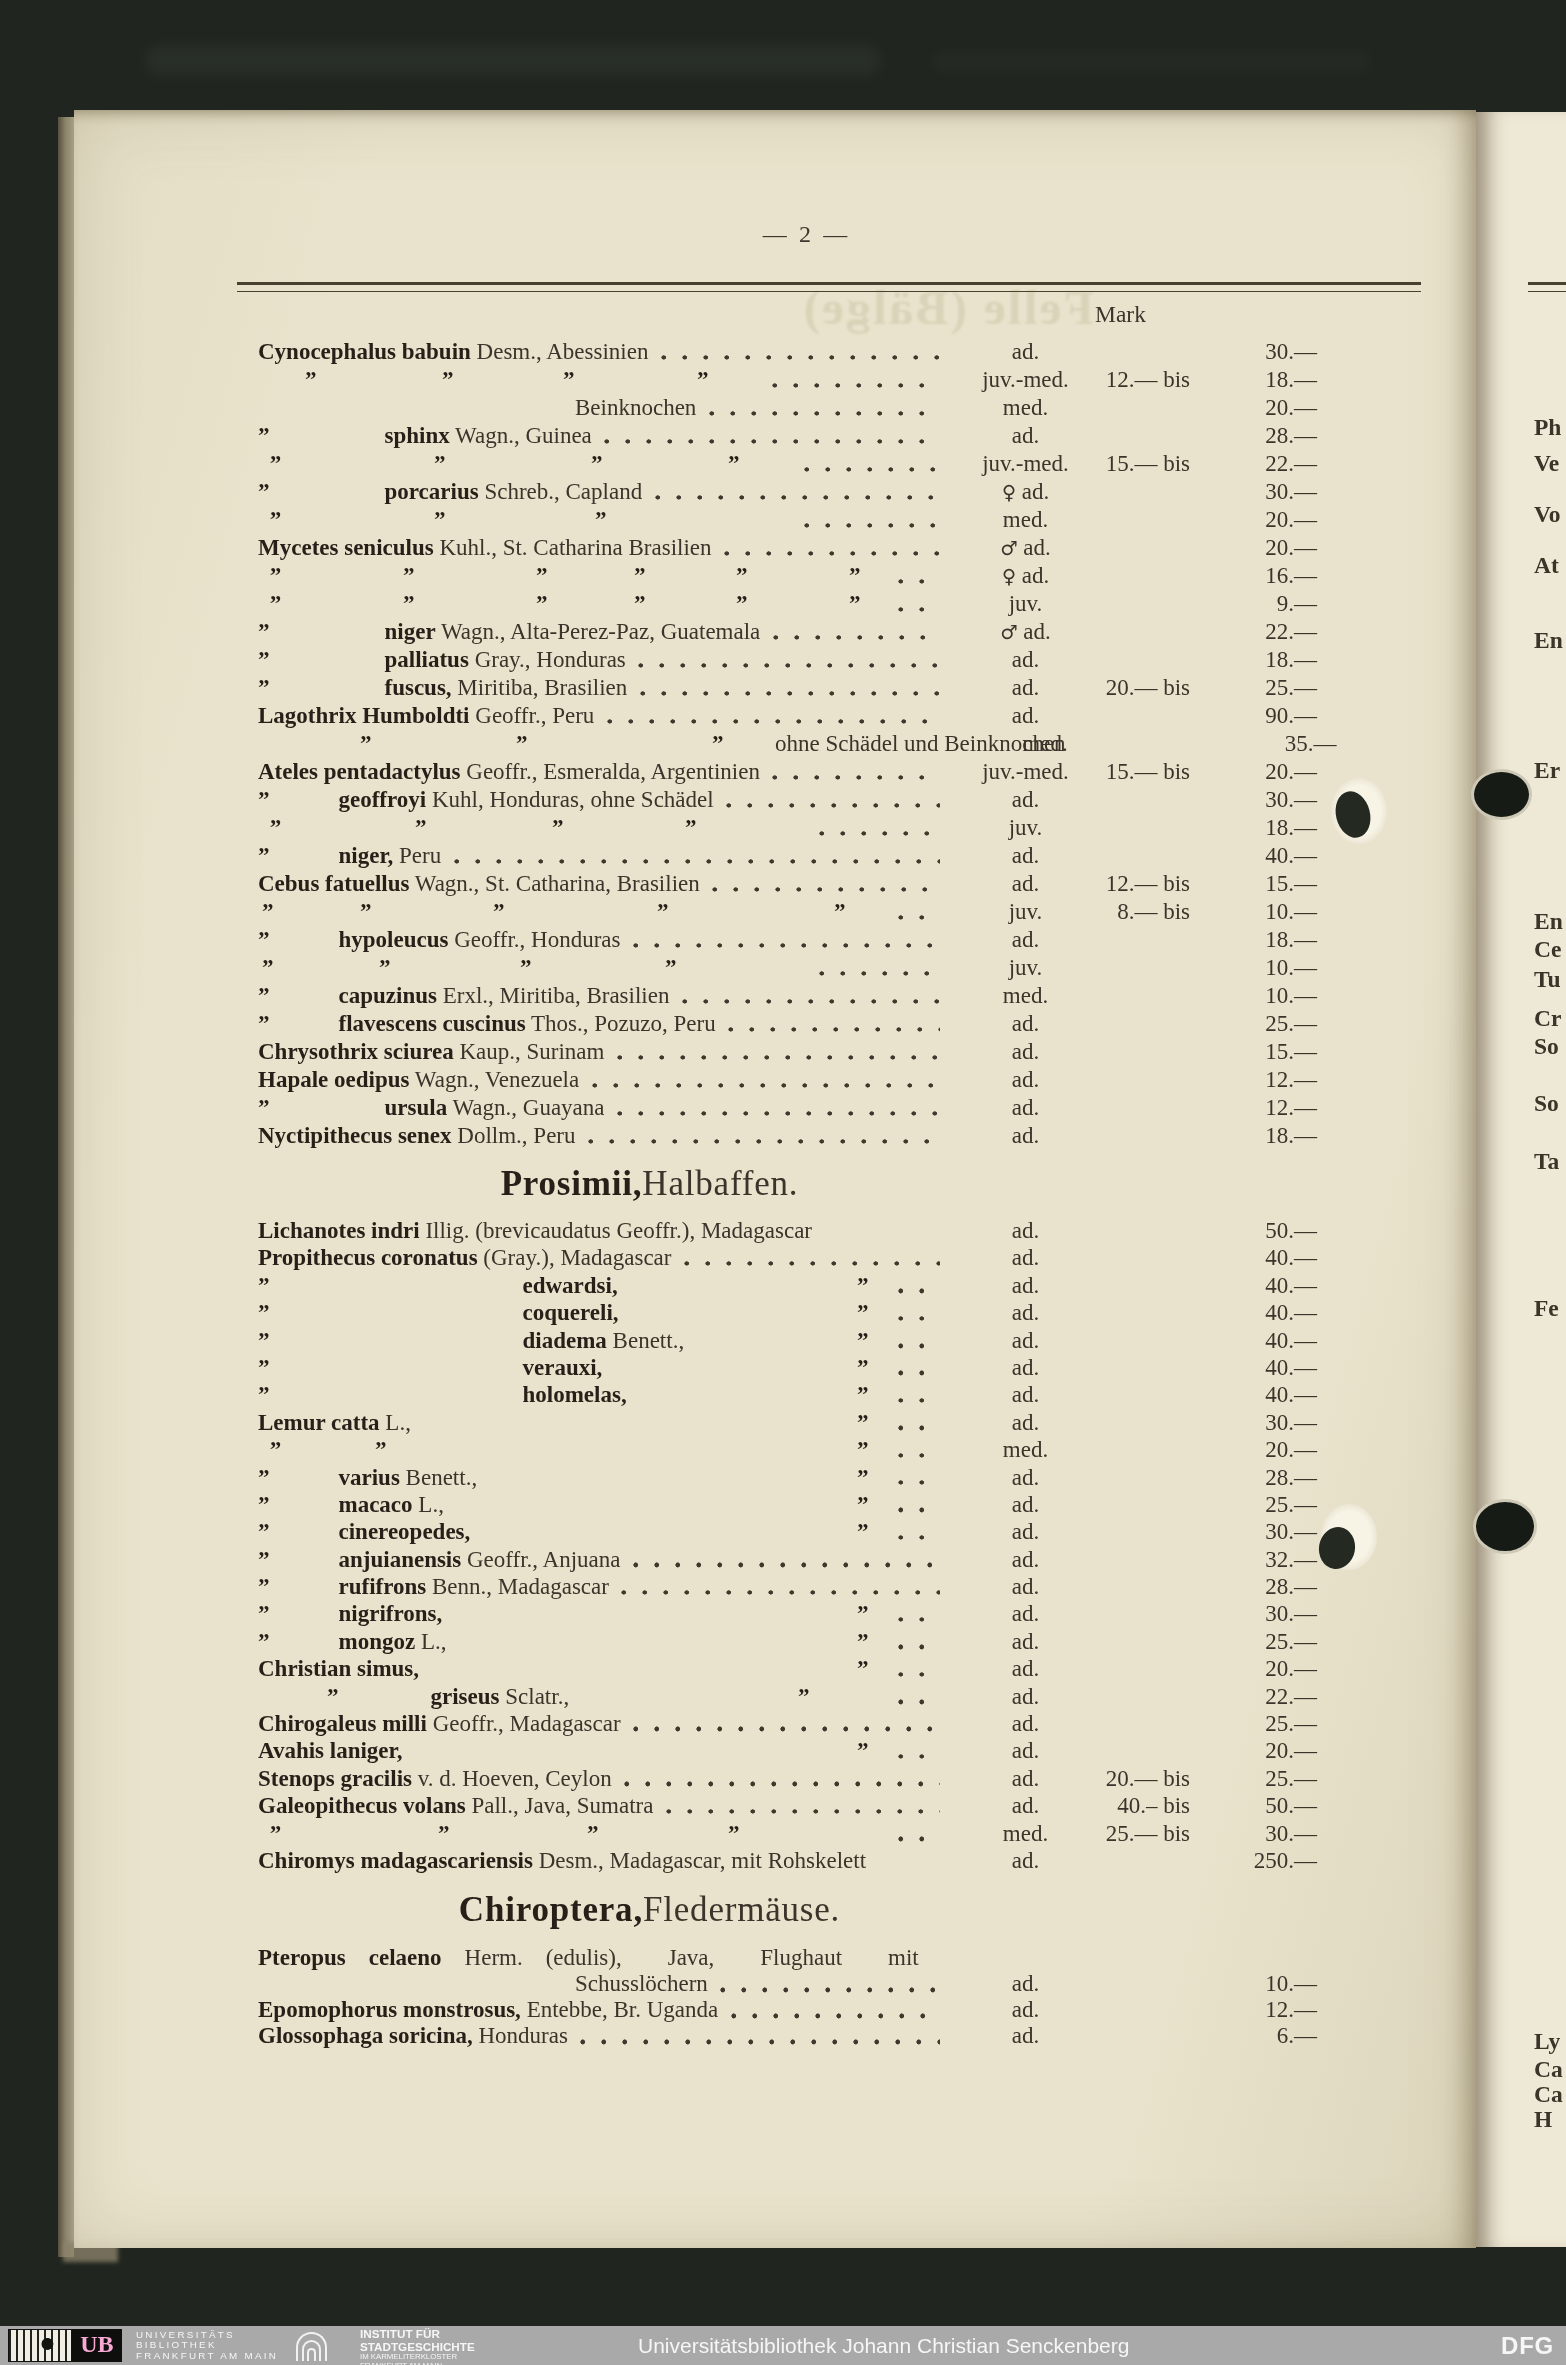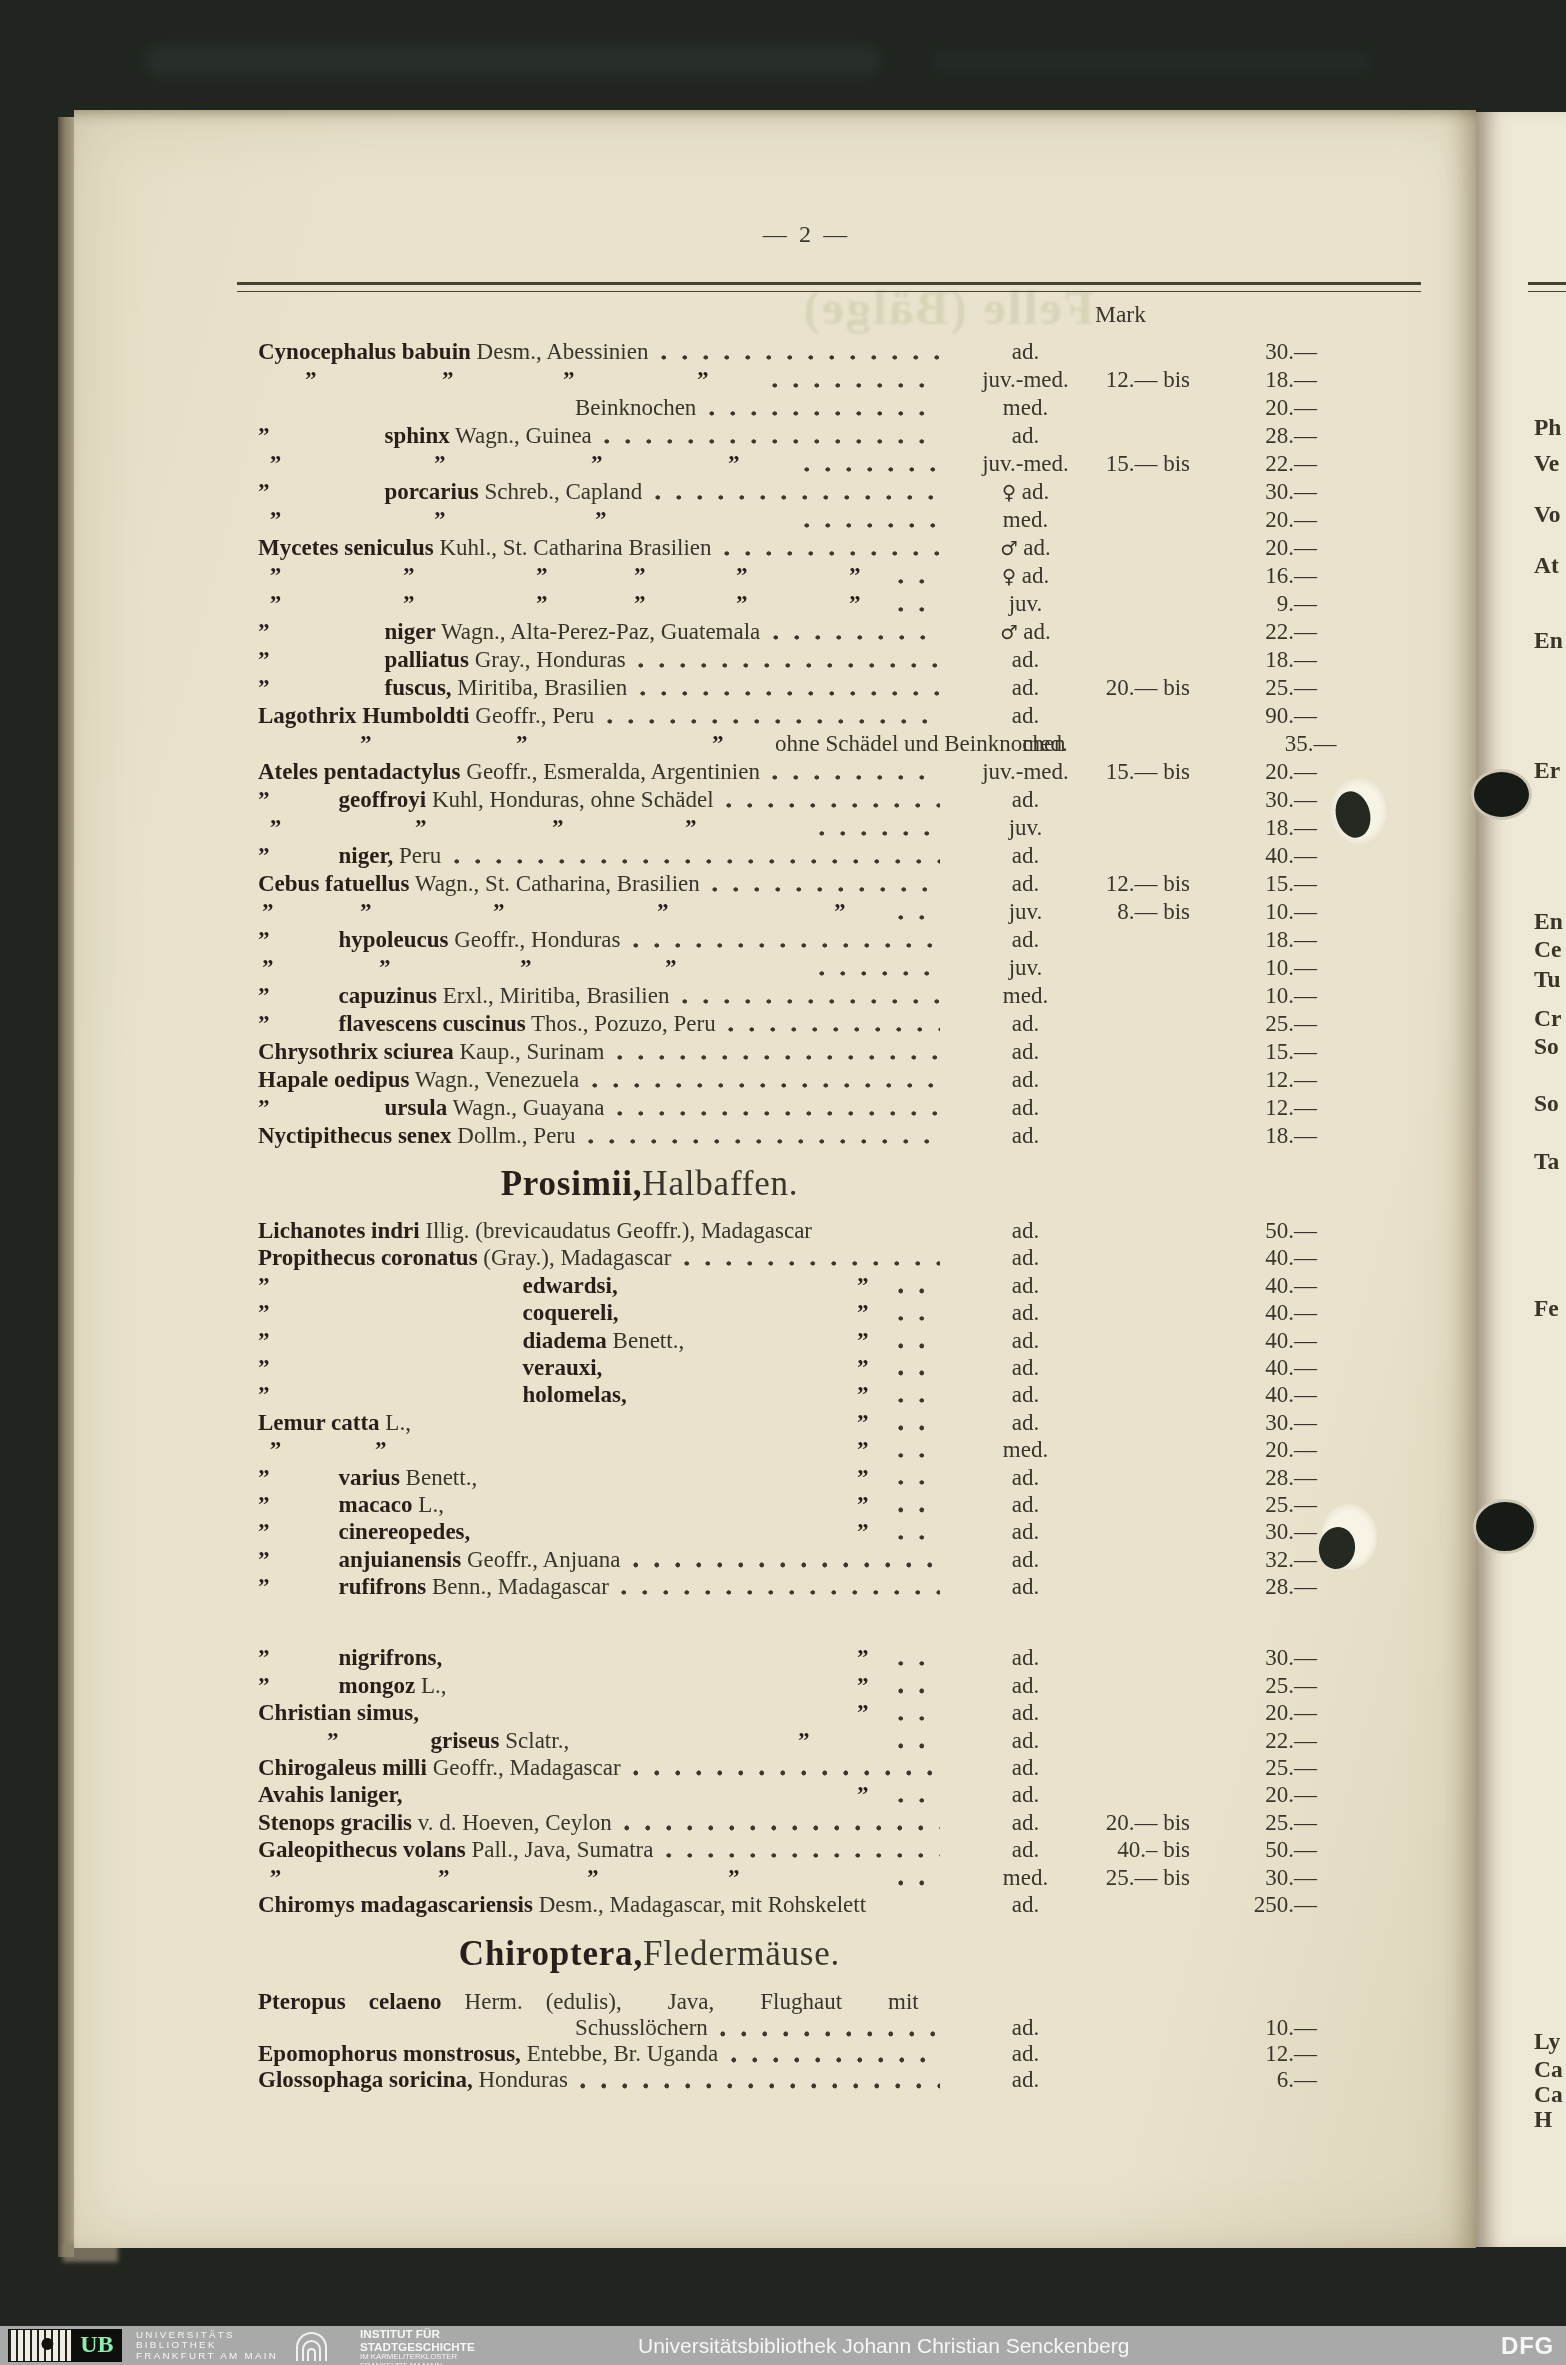--- a/index.html
+++ b/index.html
@@ -62,21 +62,21 @@
   .hdb{left:1319px;top:1527px;width:36px;height:42px;background:#242a22;transform:rotate(10deg);}
   .sda{left:1471px;top:769px;width:55px;height:45px;background:#171b15;border:3.1px solid rgba(238,231,210,.85);}
   .sdb{left:1473px;top:1499px;width:58px;height:49px;background:#171b15;border:3.1px solid rgba(238,231,210,.85);}
 
   
   .footer{left:0;top:2326px;width:1567px;height:39px;background:var(--footer_bar);overflow:hidden;color:var(--footer_text);font-family:"Liberation Sans",sans-serif;}
   .ubmark{position:absolute;left:7.8px;top:3.1px;width:117px;height:33px;display:flex;}
   .ubengr{width:64px;height:33px;box-sizing:border-box;border:1.6px solid #121212;
       background:radial-gradient(circle at 62% 45%,#14140f 5.5px,rgba(0,0,0,0) 6.3px),
                  repeating-linear-gradient(90deg,#23231c 0 1.6px,rgba(0,0,0,0) 1.6px 7px),#efede4;}
-  .ubbox{width:50px;height:33px;background:#0e0e0c;color:#86efac;font-family:"Liberation Serif",serif;
+  .ubbox{width:50px;height:33px;background:#0e0e0c;color:#f9a8d4;font-family:"Liberation Serif",serif;
       font-weight:700;font-size:24px;text-align:center;line-height:31px;}
   .ubtext{position:absolute;left:136px;top:3.9px;font-size:9.8px;letter-spacing:2.3px;line-height:10.6px;white-space:pre;}
   .instico{position:absolute;left:296px;top:3.9px;width:34px;height:31px;}
   .arc{position:absolute;bottom:0;border:2.3px solid #f2f2f2;border-bottom:none;border-radius:783px 783px 0 0;}
   .arc1{left:0;width:27px;height:27px;}
   .arc2{left:5.5px;width:15.7px;height:19px;}
   .arc3{left:11px;width:4.7px;height:11px;}
   .insttxt{position:absolute;left:360px;top:2.3px;line-height:1;}
   .insttxt .b{font-weight:700;font-size:11.7px;line-height:12.5px;}
   .insttxt .s{font-size:7.8px;line-height:8.6px;}
@@ -395,21 +395,21 @@
       <span class="cRange"></span>
       <span class="cPrice">32.—</span>
     </div>
     <div class="trow" style="line-height: 27.4px; height: 27.4px;">
       <span class="lbl"><b>”   rufifrons</b><span> Benn., Madagascar</span></span>
       <span class="dots"></span>
       <span class="cAge">ad.</span>
       <span class="cRange"></span>
       <span class="cPrice">28.—</span>
     </div>
-    <div class="trow" style="line-height: 27.4px; height: 27.4px; margin-top: 44px;">
+    <div class="trow" style="line-height: 27.4px; height: 27.4px;">
       <span class="lbl" style="flex: 0 0 627px;"><b>”   nigrifrons,</b><span class="mark" style="left: 599px;">”</span></span>
       <span class="dots"></span>
       <span class="cAge">ad.</span>
       <span class="cRange"></span>
       <span class="cPrice">30.—</span>
     </div>
     <div class="trow" style="line-height: 27.4px; height: 27.4px;">
       <span class="lbl" style="flex: 0 0 627px;"><b>”   mongoz</b><span> L.,</span><span class="mark" style="left: 599px;">”</span></span>
       <span class="dots"></span>
       <span class="cAge">ad.</span>

